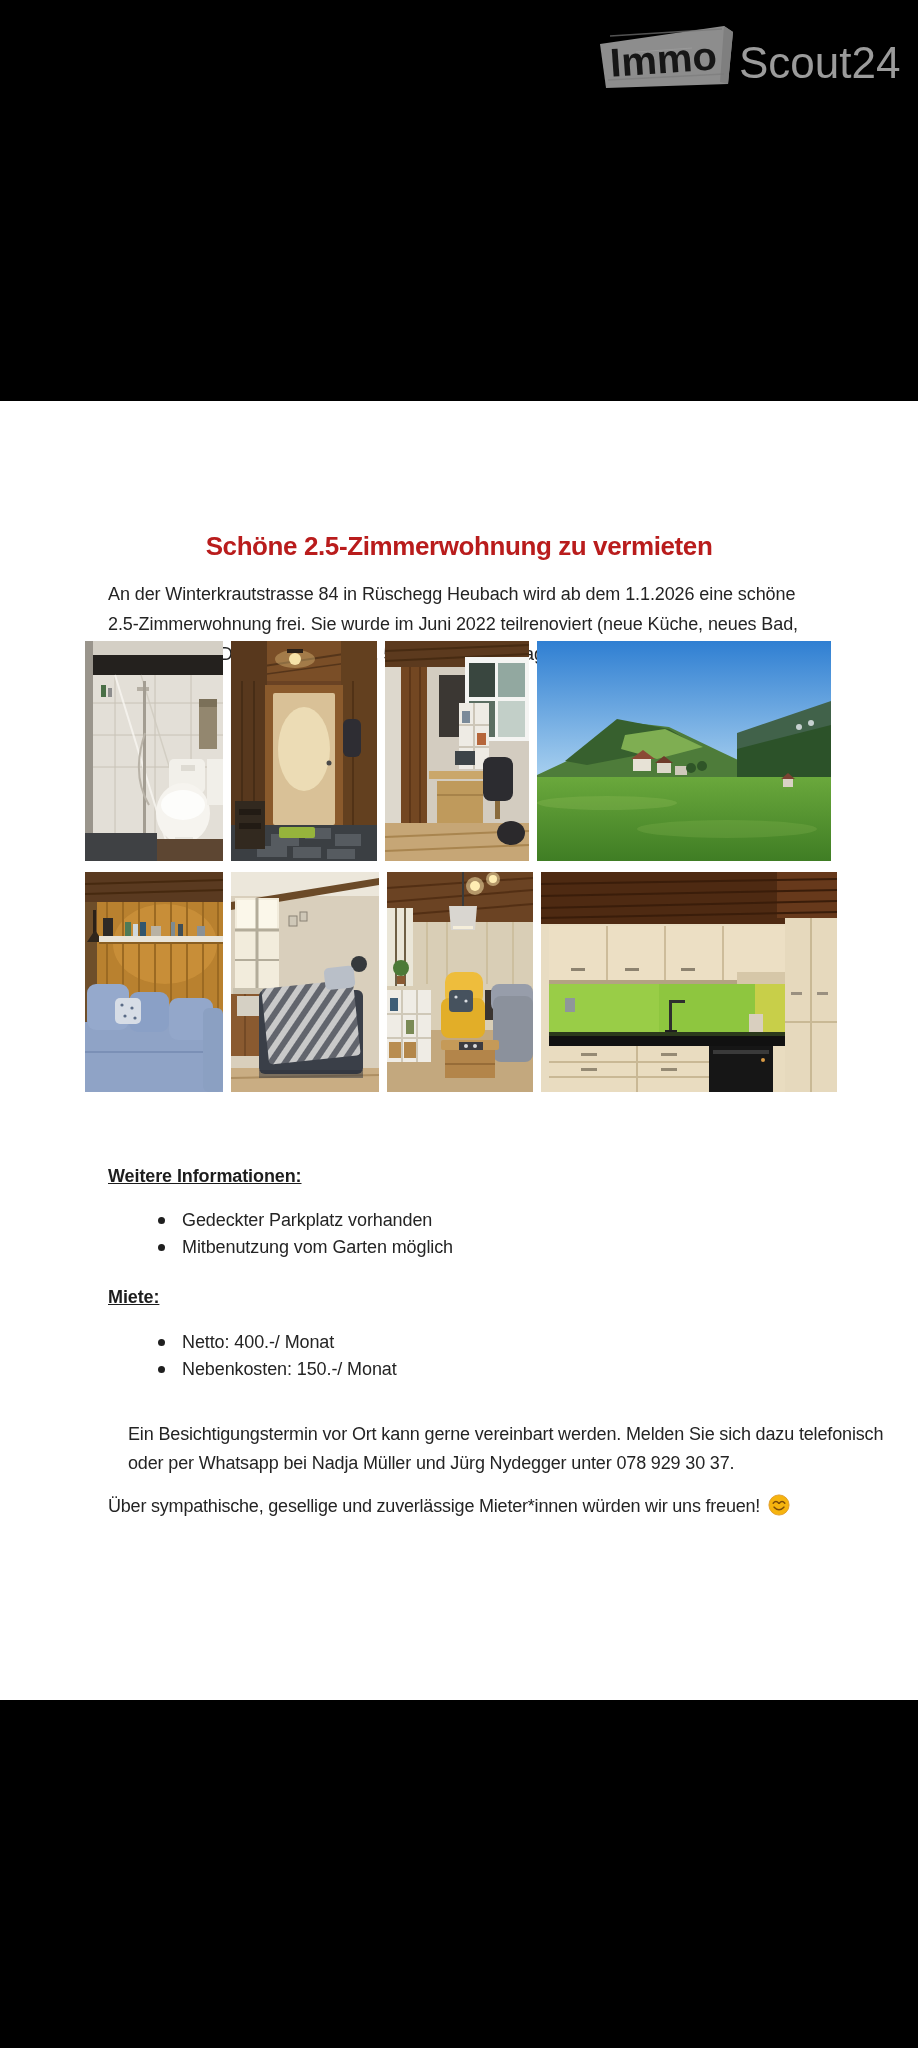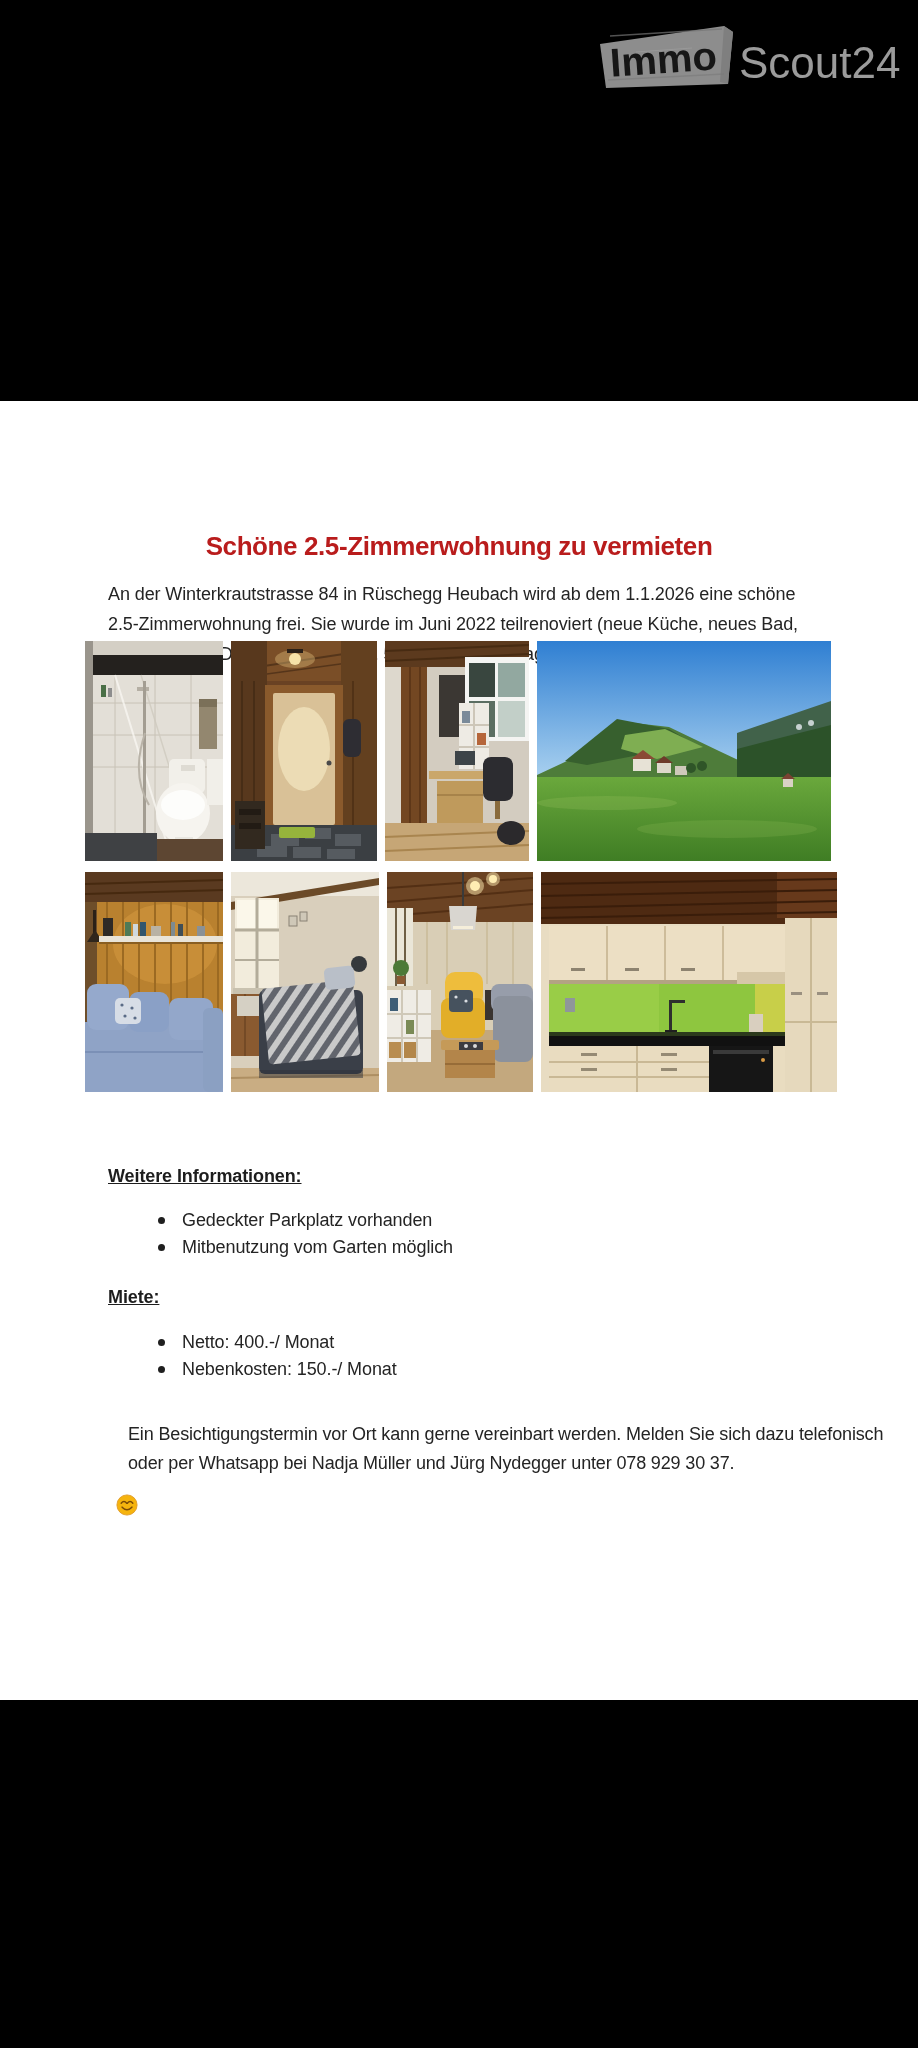--- a/index.html
+++ b/index.html
@@ -385,21 +385,21 @@
   </ul>
 
   <div class="h-bold rent-h">Miete:</div>
   <ul class="blist rent-list">
     <li>Netto: 400.-/ Monat</li>
     <li>Nebenkosten: 150.-/ Monat</li>
   </ul>
 
   <p class="contact">Ein Besichtigungstermin vor Ort kann gerne vereinbart werden. Melden Sie sich dazu telefonisch oder per Whatsapp bei Nadja Müller und Jürg Nydegger unter 078 929 30 37.</p>
 
-  <p class="closing"><svg class="emoji" viewBox="0 0 36 36">
+  <p class="closing"><span>Über sympathische, gesellige und zuverlässige Mieter*innen würden wir uns freuen!</span><svg class="emoji" viewBox="0 0 36 36">
       <circle cx="18" cy="18" r="16.5" fill="#f6b40e"></circle>
       <circle cx="18" cy="18" r="16.5" fill="none" stroke="#e09b28" stroke-width="1.5"></circle>
       <path d="M8.5,15 q4.5,-5.5 9,0" stroke="#7a4a08" stroke-width="2.4" fill="none" stroke-linecap="round"></path>
       <path d="M18.5,15 q4.5,-5.5 9,0" stroke="#7a4a08" stroke-width="2.4" fill="none" stroke-linecap="round"></path>
       <path d="M10,21.5 q8,8.5 16,0" stroke="#7a4a08" stroke-width="2.4" fill="none" stroke-linecap="round"></path>
     </svg></p>
 
   <div class="band band-bottom"></div>
 
 </div>

